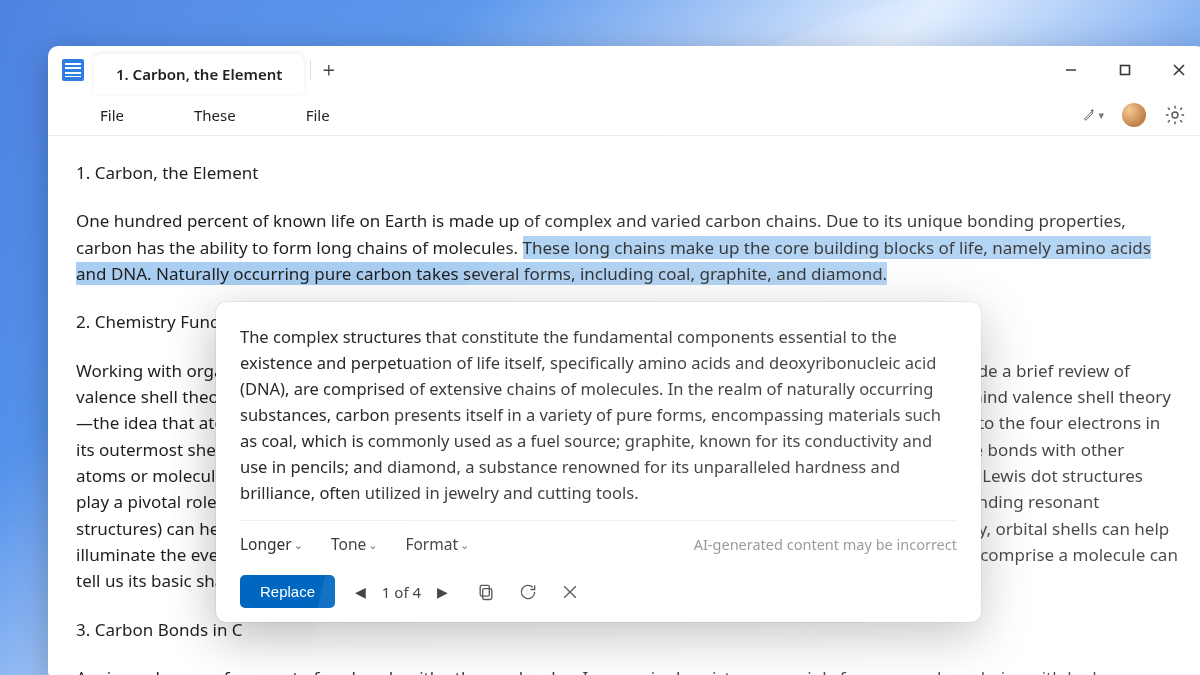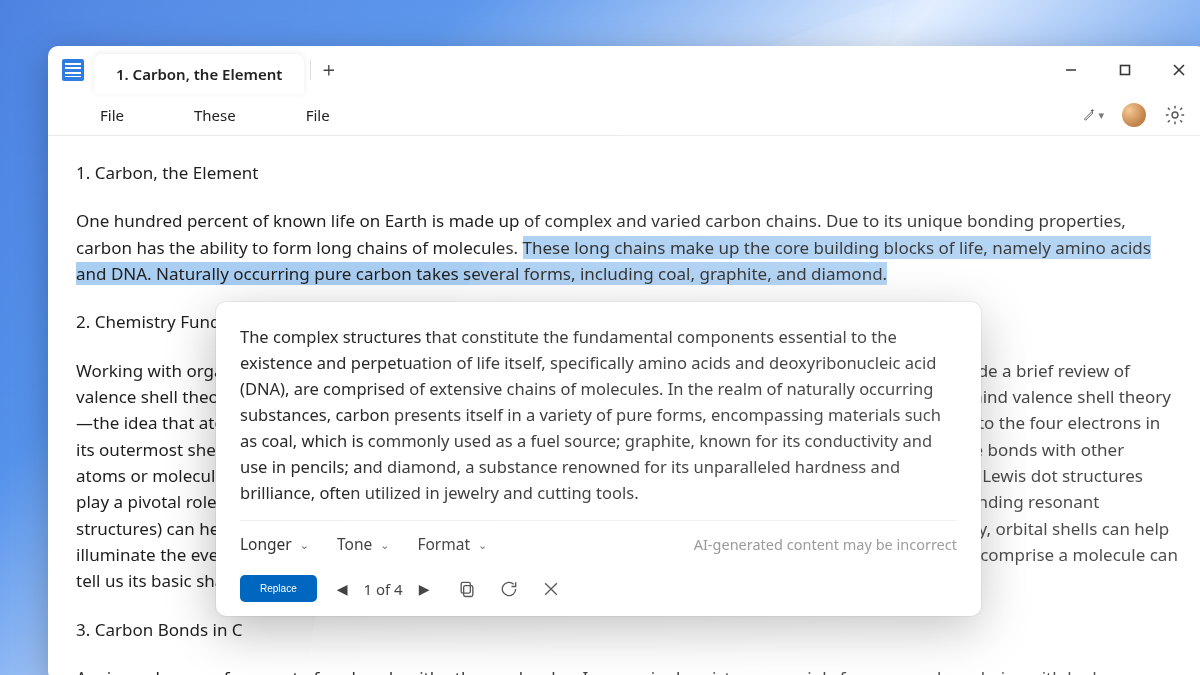--- a/index.html
+++ b/index.html
@@ -75,28 +75,28 @@
     background: #fff; border-radius: 10px;
     box-shadow: 0 14px 50px rgba(0,0,0,0.28), 0 0 0 1px rgba(0,0,0,0.05);
     padding: 22px 24px 14px; display: flex; flex-direction: column; gap: 14px;
     color: #333;
   }
   .popup-text { font-size: 16.5px; line-height: 1.58; color: #2a2a2a; }
   .popup-options {
     display: flex; align-items: center; gap: 28px; font-size: 15.5px; color: #333;
     border-top: 1px solid #eee; padding-top: 12px;
   }
-  .opt { display: flex; align-items: center; gap: 6px; cursor: pointer; }
+  .opt { display: flex; align-items: center; cursor: pointer; }
   .popup-options .disclaimer { margin-left: auto; font-size: 14.5px; color: #888; }
   .popup-actions {
     display: flex; align-items: center; gap: 20px; padding-top: 6px;
   }
   .replace-btn {
     background: #0067c0; color: #fff; border: none; border-radius: 5px;
-    padding: 8px 20px; font-size: 10px; cursor: pointer;
+    padding: 8px 20px; font-size: 15px; cursor: pointer;
   }
   .nav-group { display: flex; align-items: center; gap: 16px; font-size: 15px; color: #333; }
   .nav-group .arrow { cursor: pointer; font-size: 14px; }
   .action-icons { display: flex; align-items: center; gap: 22px; margin-left: 8px; color: #444; }
   .action-icons .ic { cursor: pointer; width: 20px; height: 20px; display:flex; align-items:center; justify-content:center; }
   .popup-actions .right { margin-left: auto; display: flex; gap: 22px; color: #555; }
 
   svg { stroke: currentColor; stroke-width: 1.6; fill: none; }
 </style>
 </head>

